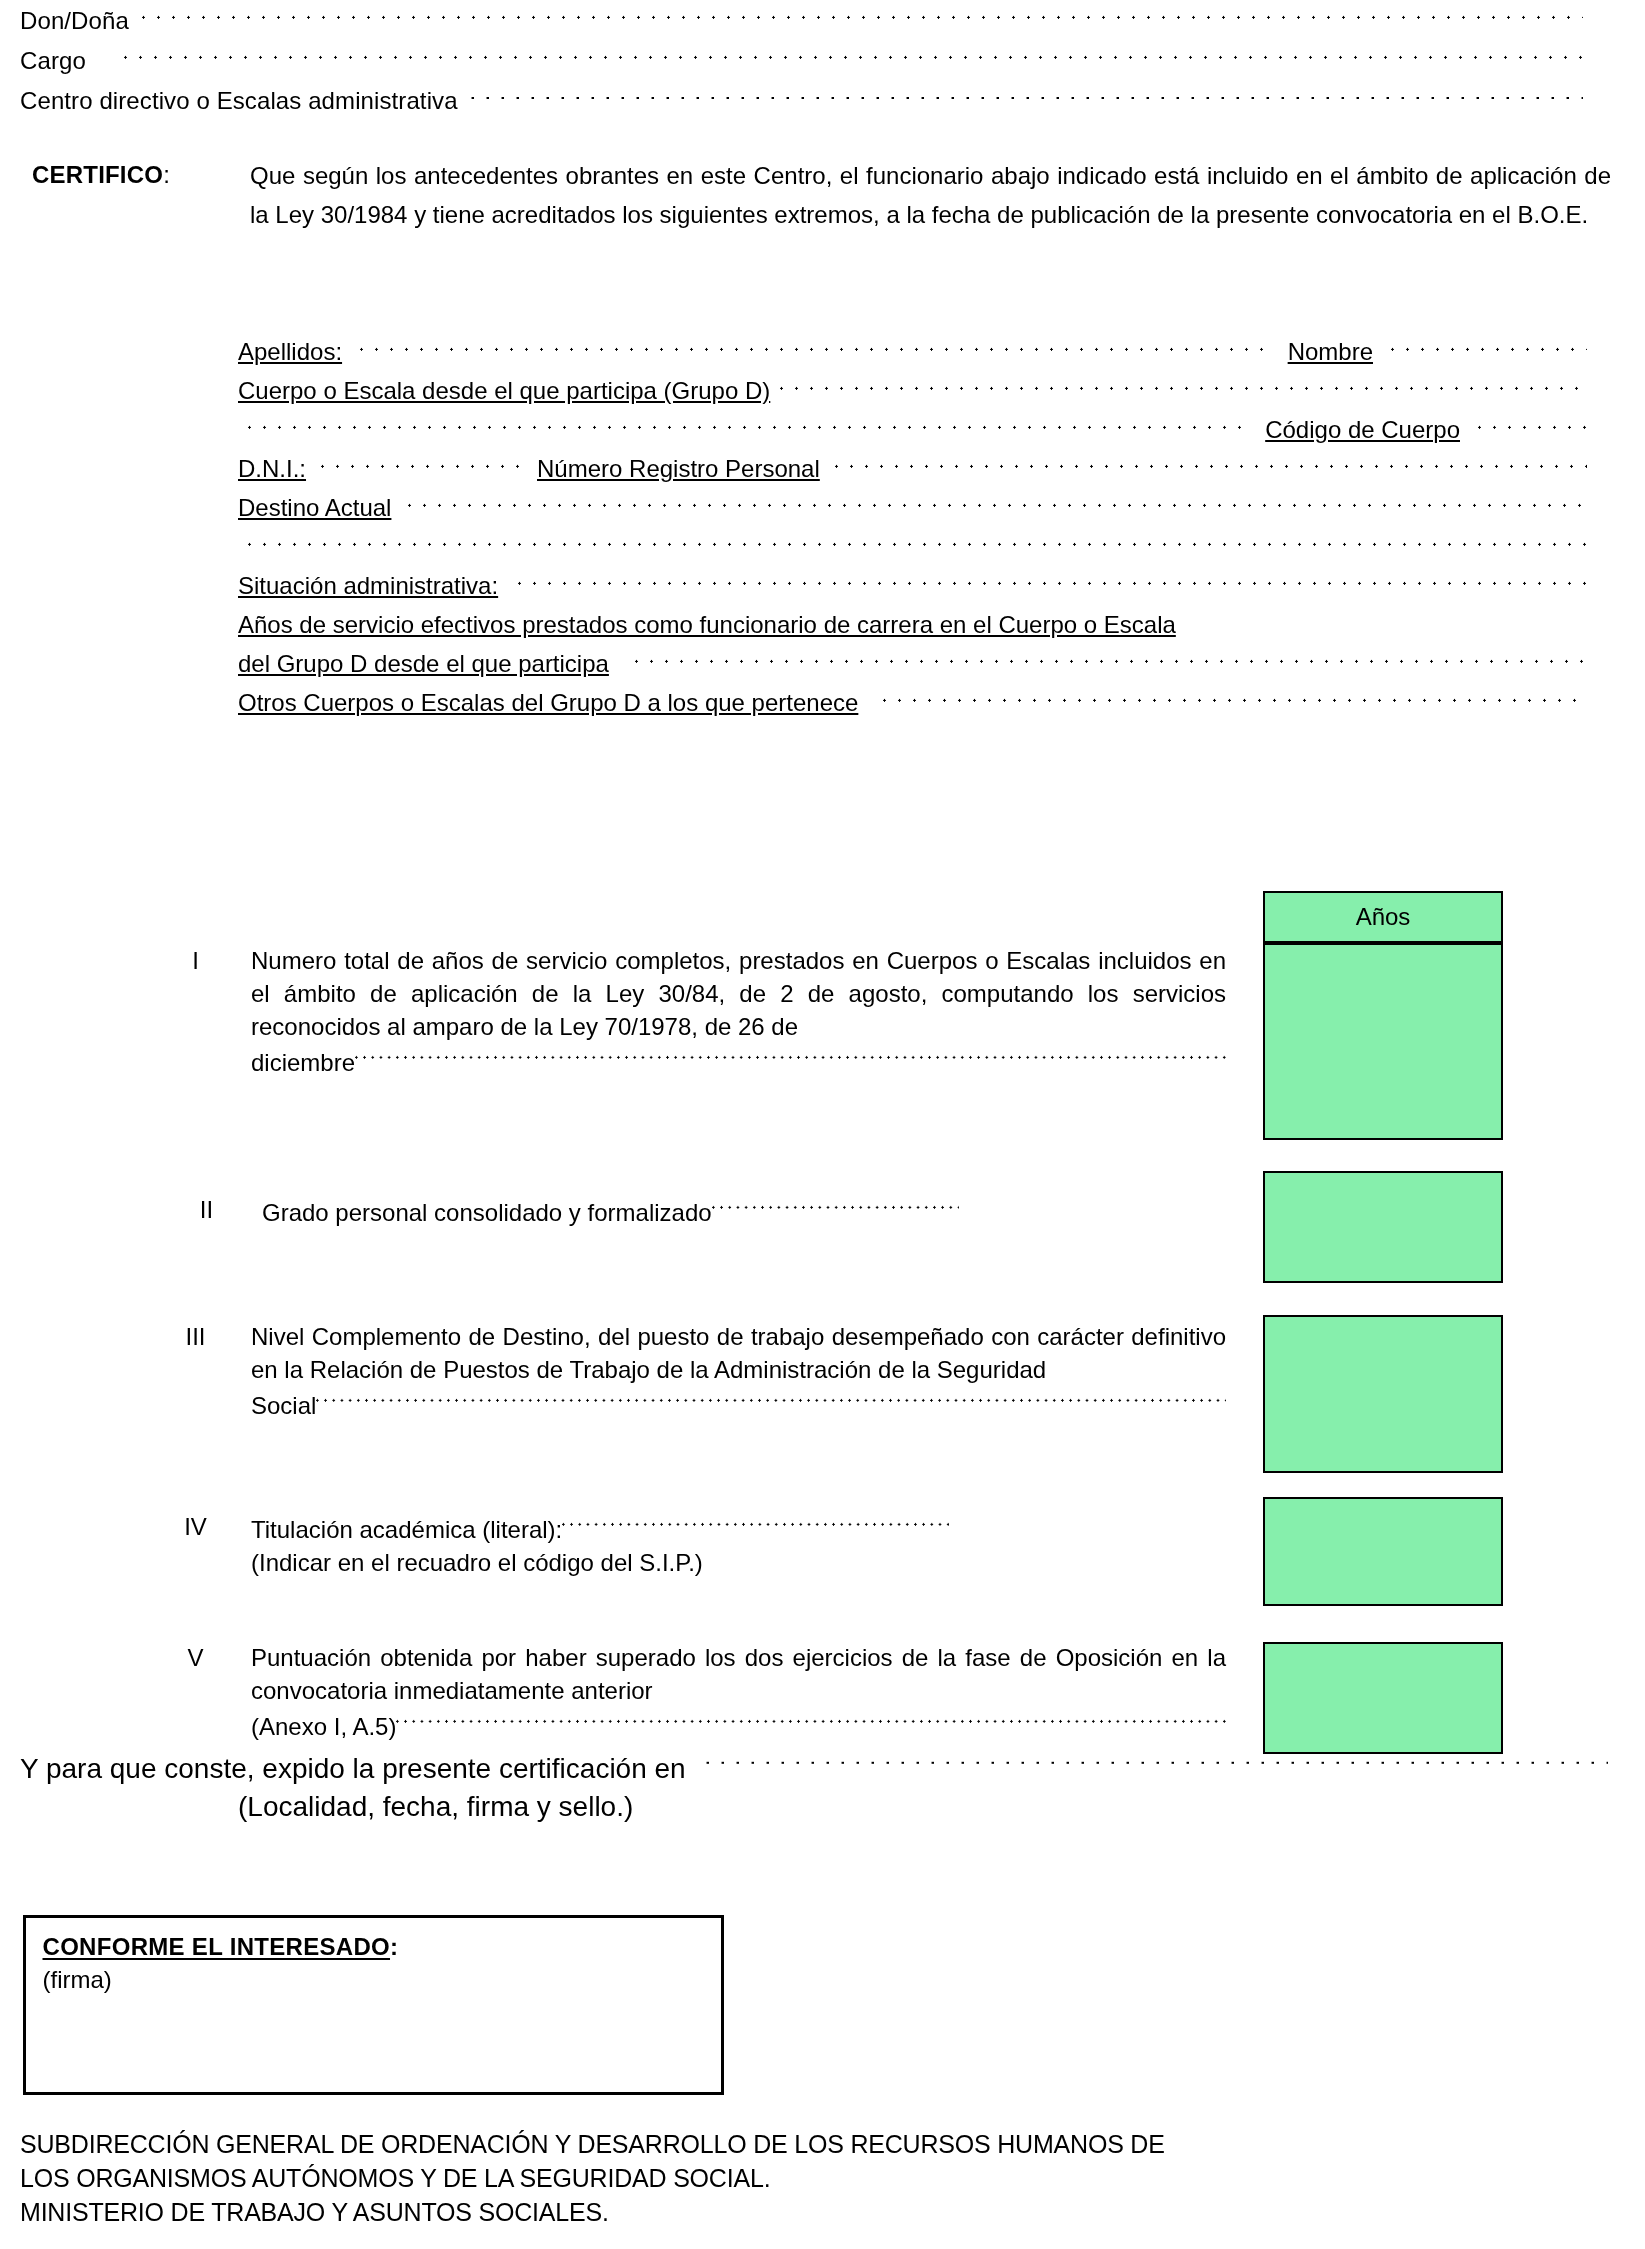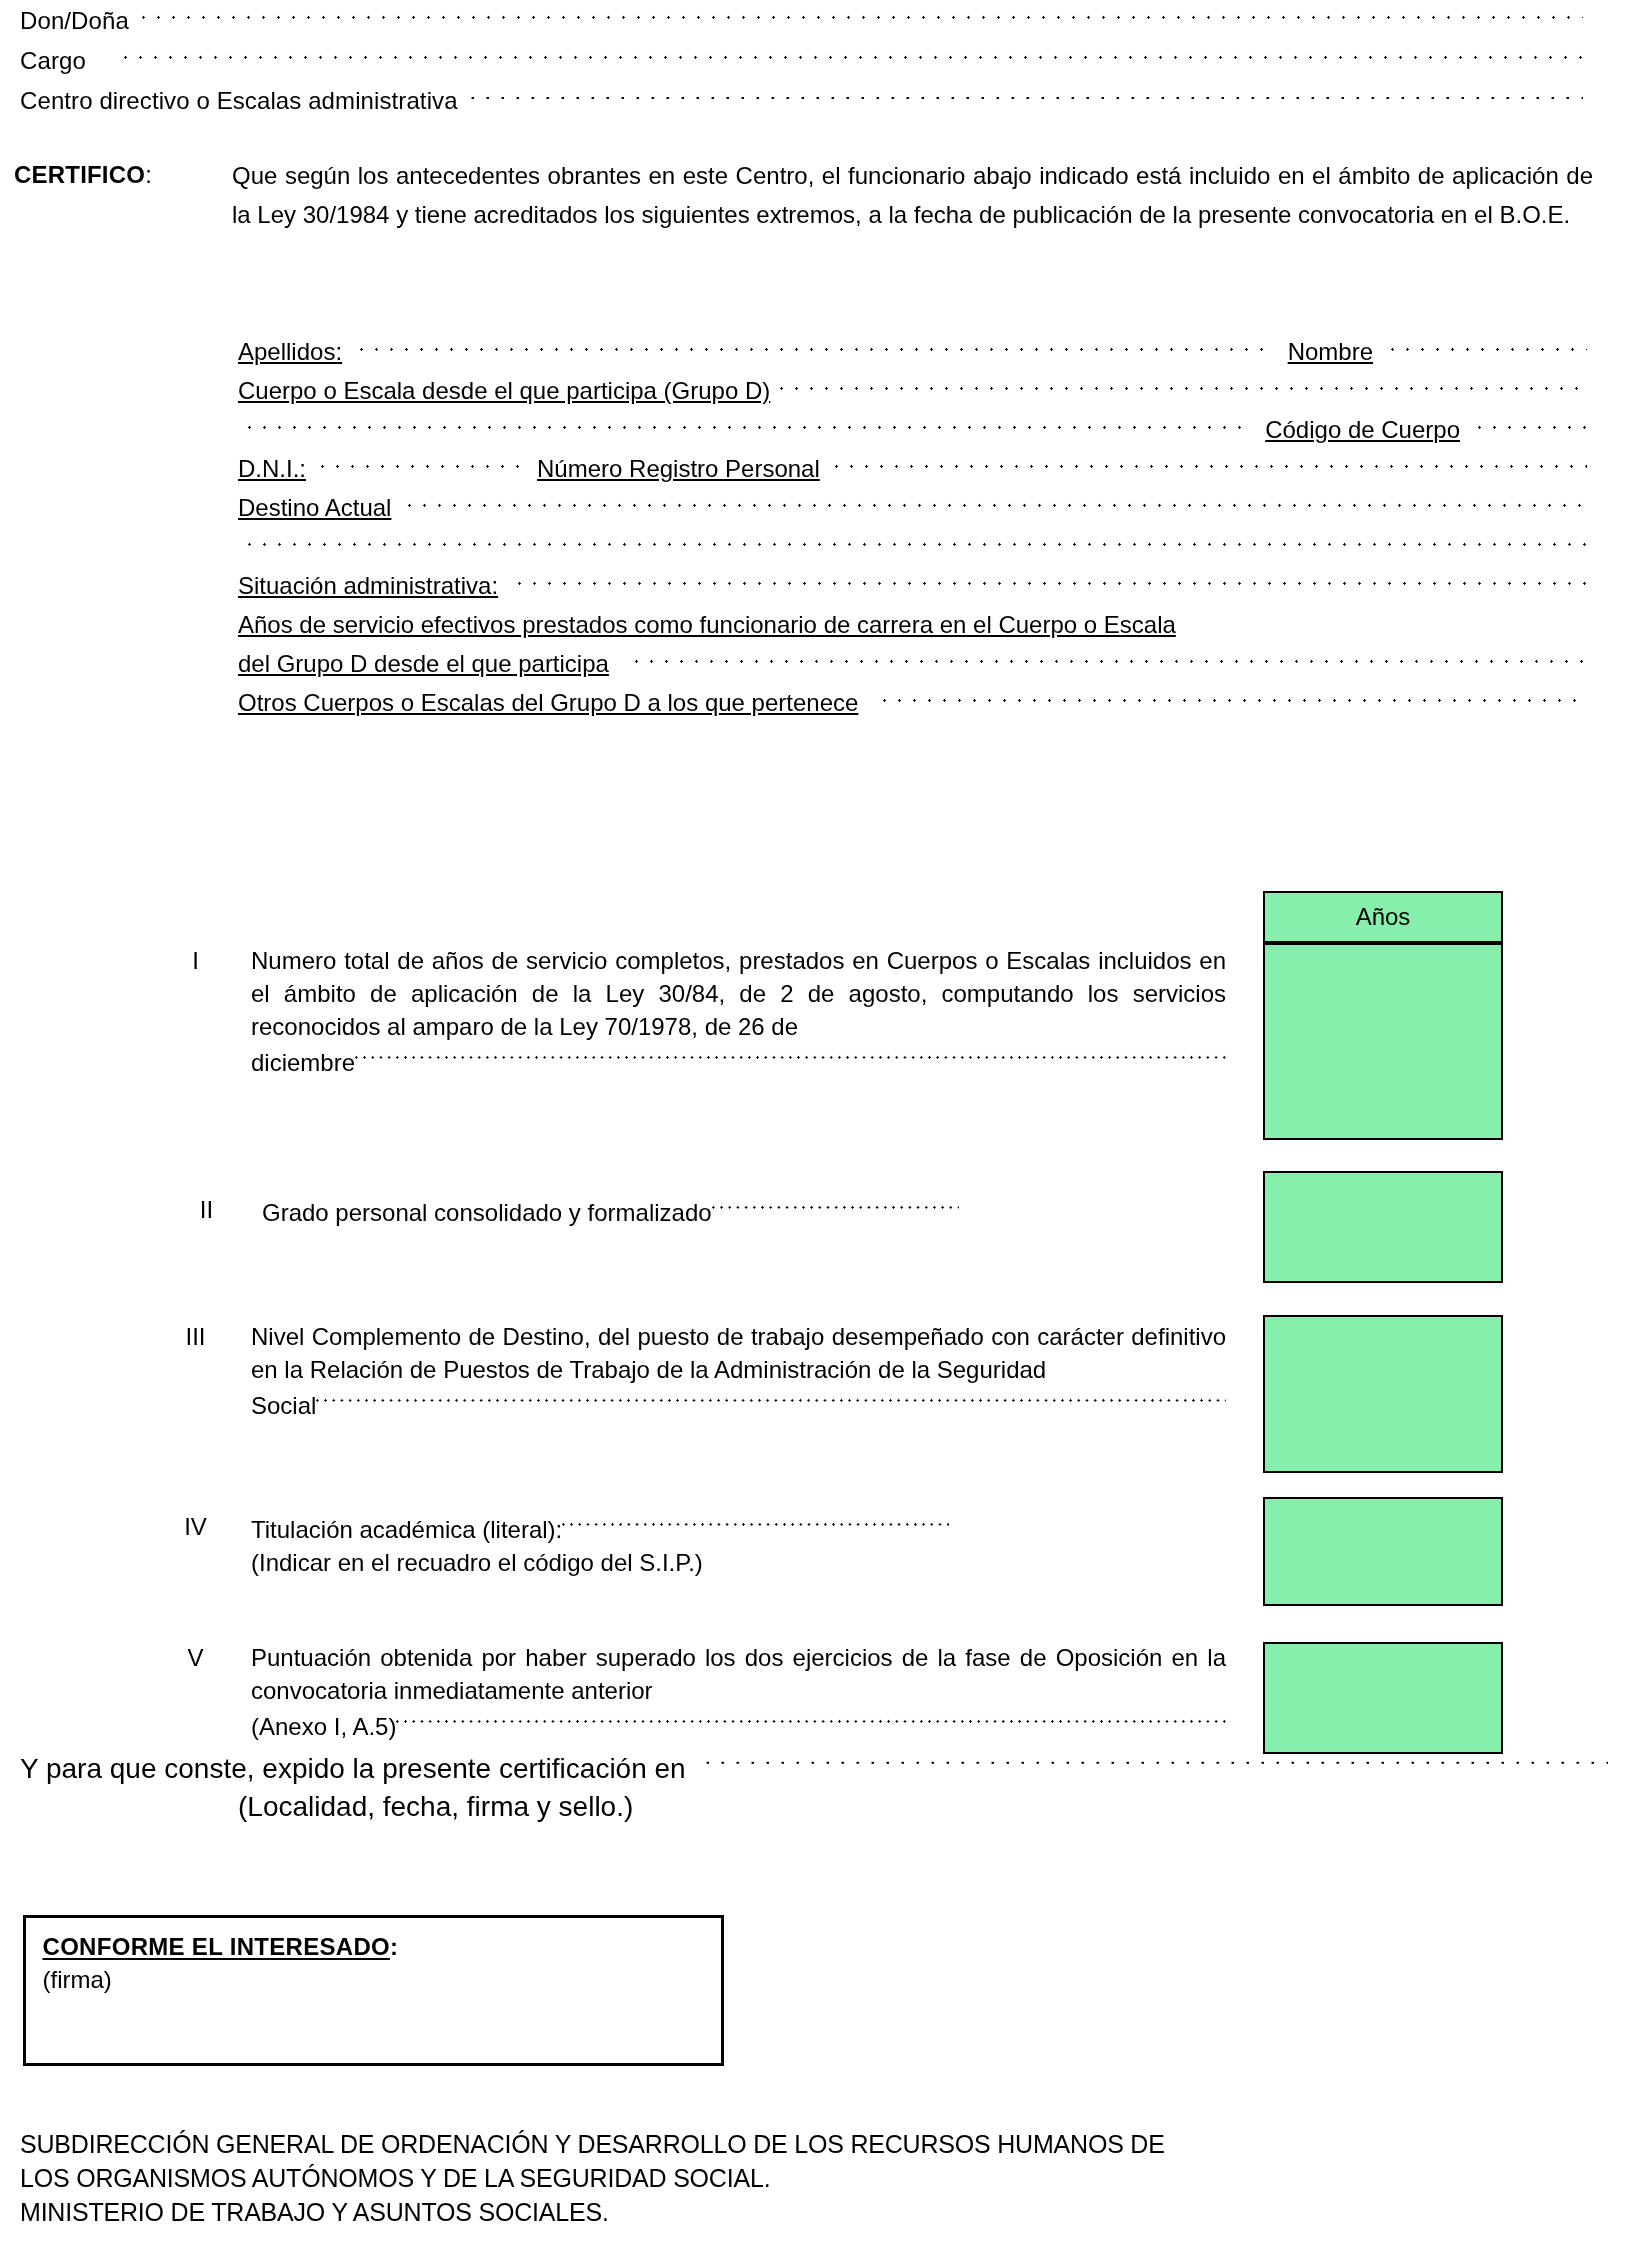--- a/index.html
+++ b/index.html
@@ -46,21 +46,21 @@
     font-size: 24px;
     line-height: 36px;
     letter-spacing: 0.1px;
     margin-bottom: 4.1px;
   }
   .hdr-label { flex: 0 0 auto; padding-right: 13px; }
 
   
   #certifico-block {
     position: absolute;
-    left: 14px;
+    left: 32px;
     top: 156px;
     width: 1588px;
   }
   .cert-head {
     position: absolute;
     left: 0;
     top: 5px;
     font-size: 24px;
     font-weight: bold;
     letter-spacing: 0.2px;
@@ -144,21 +144,21 @@
     margin-left: 218px;
     line-height: 38px;
   }
 
   
   #conforme-box {
     position: absolute;
     left: 23px;
     top: 1915px;
     width: 701px;
-    height: 151px;
+    height: 180px;
     border: 3.3px solid #000;
     box-sizing: border-box;
     padding: 15px 0 0 16.5px;
     font-size: 24px;
   }
   #conforme-title {
     font-weight: bold;
     text-decoration: underline;
     text-underline-offset: 3.3px;
     letter-spacing: 0.3px;

